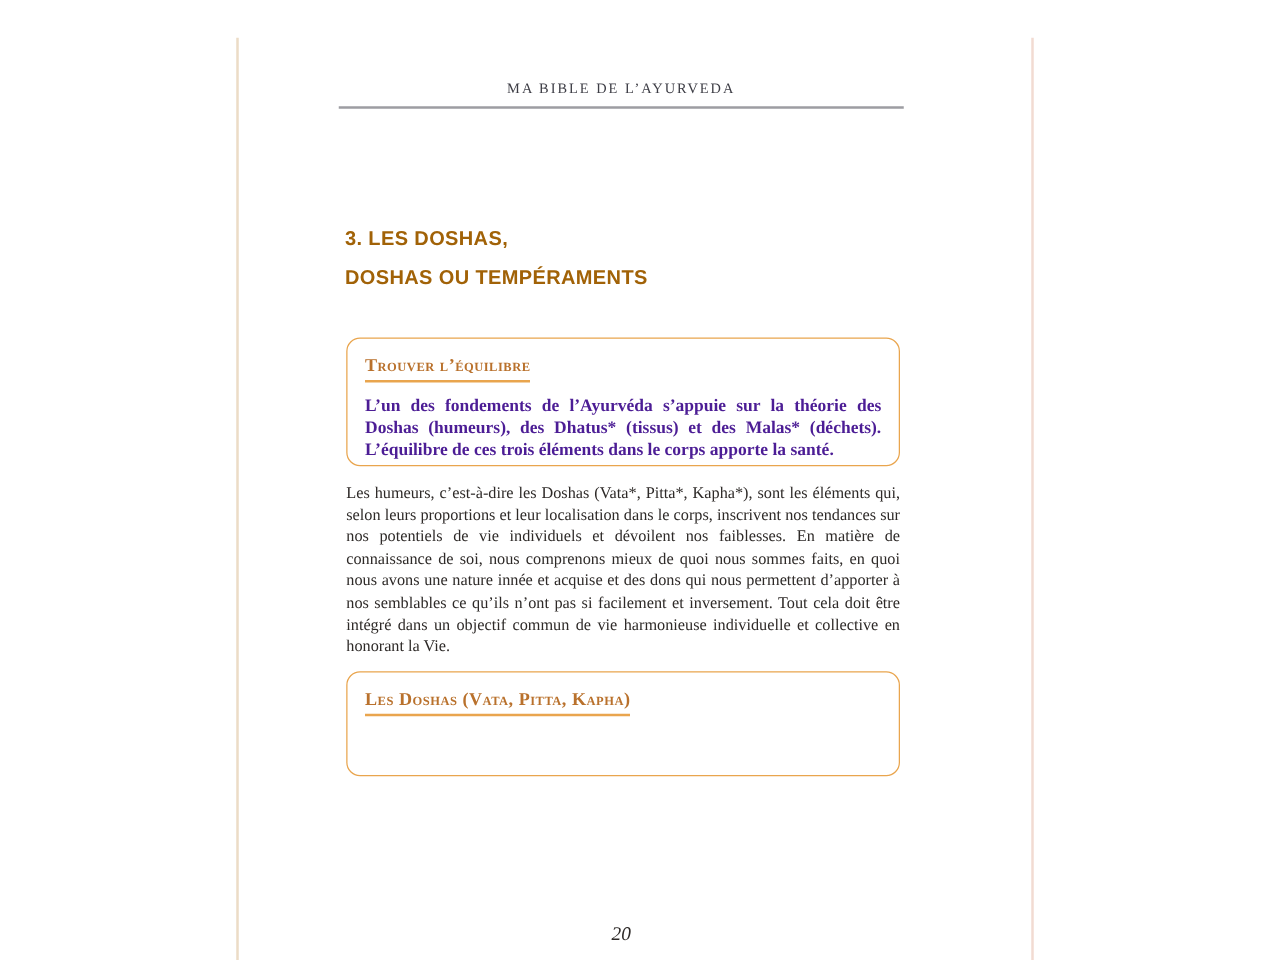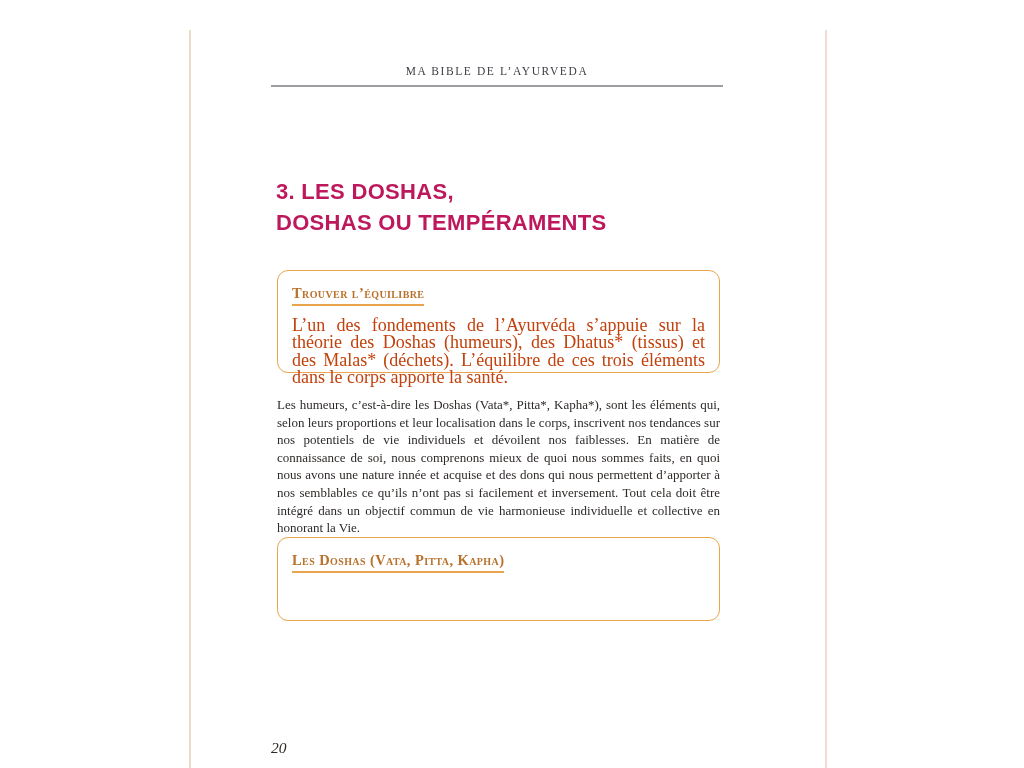--- a/index.html
+++ b/index.html
@@ -42,24 +42,24 @@
     background: #9d9da2;
   }
 
   .chapter-title {
     position: absolute;
     top: 146px;
     left: 276px;
     width: 460px;
     font-family: "Liberation Sans", sans-serif;
     font-weight: 800;
-    font-size: 22px;
+    font-size: 16px;
     line-height: 31px;
     letter-spacing: 0.3px;
-    color: #be185d;
+    color: #a16207;
   }
 
   .callout {
     position: absolute;
     left: 277px;
     width: 443px;
     border: 1.5px solid #e9a54e;
     border-radius: 11px;
     background: #ffffff;
     padding: 14px 14px 11px 14px;
@@ -74,42 +74,44 @@
     letter-spacing: 0.4px;
     color: #b9712c;
     margin-bottom: 11px;
   }
   .callout-heading .underlined {
     display: inline-block;
     border-bottom: 2px solid #e9a54e;
     padding-bottom: 2px;
   }
   .callout .body-text {
-    font-size: 18px;
+    font-size: 14px;
     line-height: 17.3px;
     text-align: justify;
-    color: #c2410c;
+    color: #4c1d95;
+    font-weight: bold;
   }
 
   .main-paragraph {
     position: absolute;
-    top: 366px;
+    top: 355px;
     left: 277px;
     width: 443px;
     font-size: 13px;
     line-height: 17.6px;
     text-align: justify;
     color: #2e2a28;
   }
 
   .page-number {
     position: absolute;
     top: 709px;
     left: 271px;
     width: 452px;
+    text-align: center;
     font-style: italic;
     font-size: 15.5px;
     color: #2e2a28;
   }
 </style>
 </head>
 <body>
 
 <div class="canvas">
 

